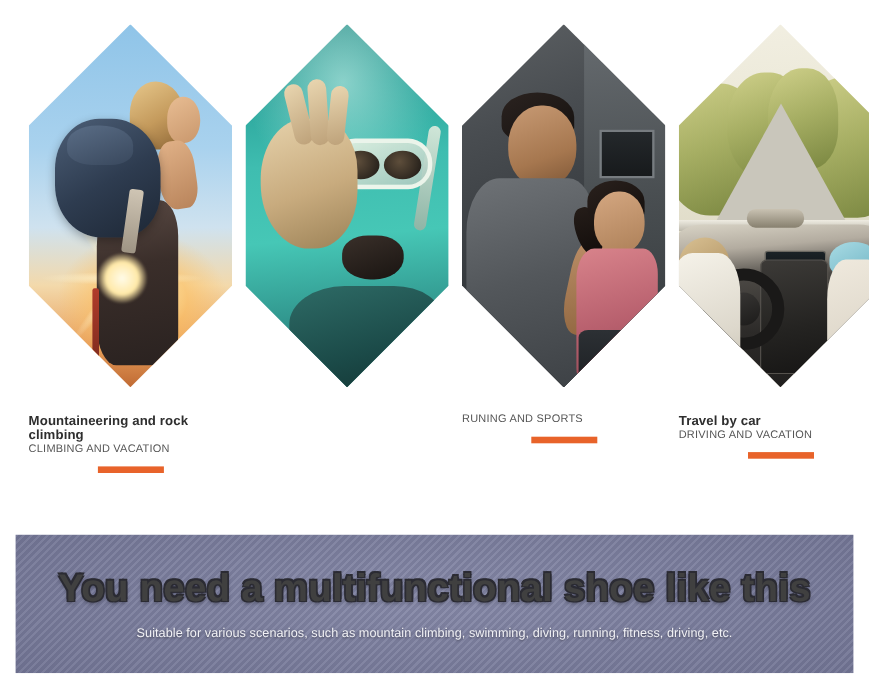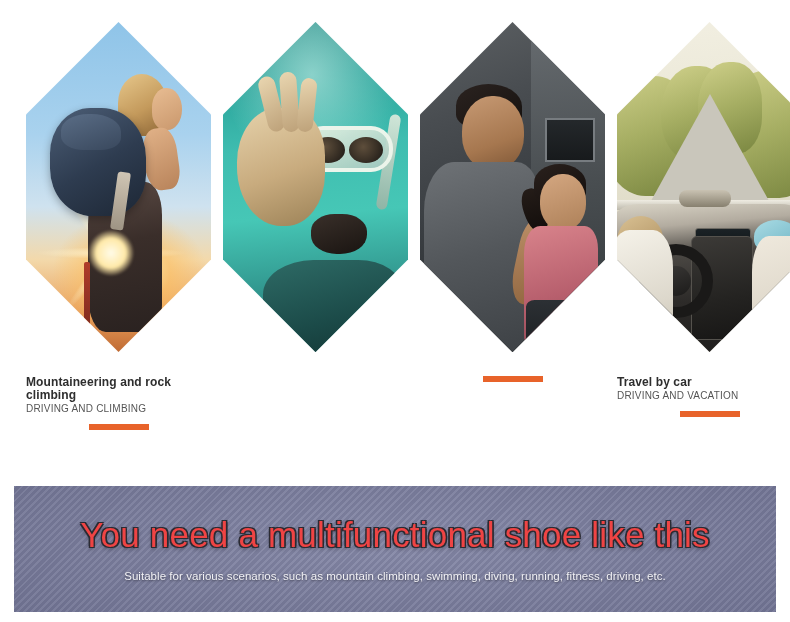--- a/index.html
+++ b/index.html
@@ -471,24 +471,24 @@
   .banner-inner {
     position: absolute;
     left: 0; top: 0;
     width: 100%; height: 100%;
     display: flex;
     flex-direction: column;
     align-items: center;
     justify-content: center;
   }
   #banner-headline {
-    color: #ef4444;
+    color: #404040;
     font-size: 35px;
     line-height: 40px;
-    font-weight: 400;
+    font-weight: 700;
     letter-spacing: 0.2px;
     white-space: nowrap;
     text-shadow:
       -1.4px -1.4px 0 #2b2b33,
        1.4px -1.4px 0 #2b2b33,
       -1.4px  1.4px 0 #2b2b33,
        1.4px  1.4px 0 #2b2b33,
        0 2px 4px rgba(20,20,30,0.5);
   }
   #banner-subtitle {
@@ -521,21 +521,21 @@
           <div class="climb-pack"></div>
           <div class="climb-pack-lid"></div>
           <div class="climb-strap"></div>
           <div class="climb-pole"></div>
           <div class="climb-sun"></div>
         </div>
       </div>
     </div>
     <div class="caption">
       <div class="caption-title">Mountaineering and rock climbing</div>
-      <div class="caption-sub">DRIVING AND CLIMBING</div>
+      <div class="caption-sub">CLIMBING AND VACATION</div>
       <div class="caption-rule" style="background:#e8632a"></div>
     </div>
   </div>
 
   <div class="scenario-card">
     <div class="hex-wrap">
       <div class="hex-shape">
         <div class="hex-art art-dive">
           <div class="dive-sparkle" style="left:24px;top:28px;width:7px;height:7px;"></div>
           <div class="dive-sparkle" style="left:142px;top:42px;width:5px;height:5px;"></div>
@@ -572,20 +572,21 @@
           <div class="run-m-arm"></div>
           <div class="run-w-tail"></div>
           <div class="run-w-hair"></div>
           <div class="run-w-head"></div>
           <div class="run-w-body"></div>
           <div class="run-w-short"></div>
         </div>
       </div>
     </div>
     <div class="caption">
+      <div class="caption-sub">RUNING AND SPORTS</div>
       <div class="caption-rule" style="background:#e8632a"></div>
     </div>
   </div>
 
   <div class="scenario-card">
     <div class="hex-wrap">
       <div class="hex-shape">
         <div class="hex-art art-car">
           <div class="car-tree" style="left:-14px;top:54px;width:92px;height:120px;"></div>
           <div class="car-tree" style="left:44px;top:44px;width:70px;height:96px;"></div>

